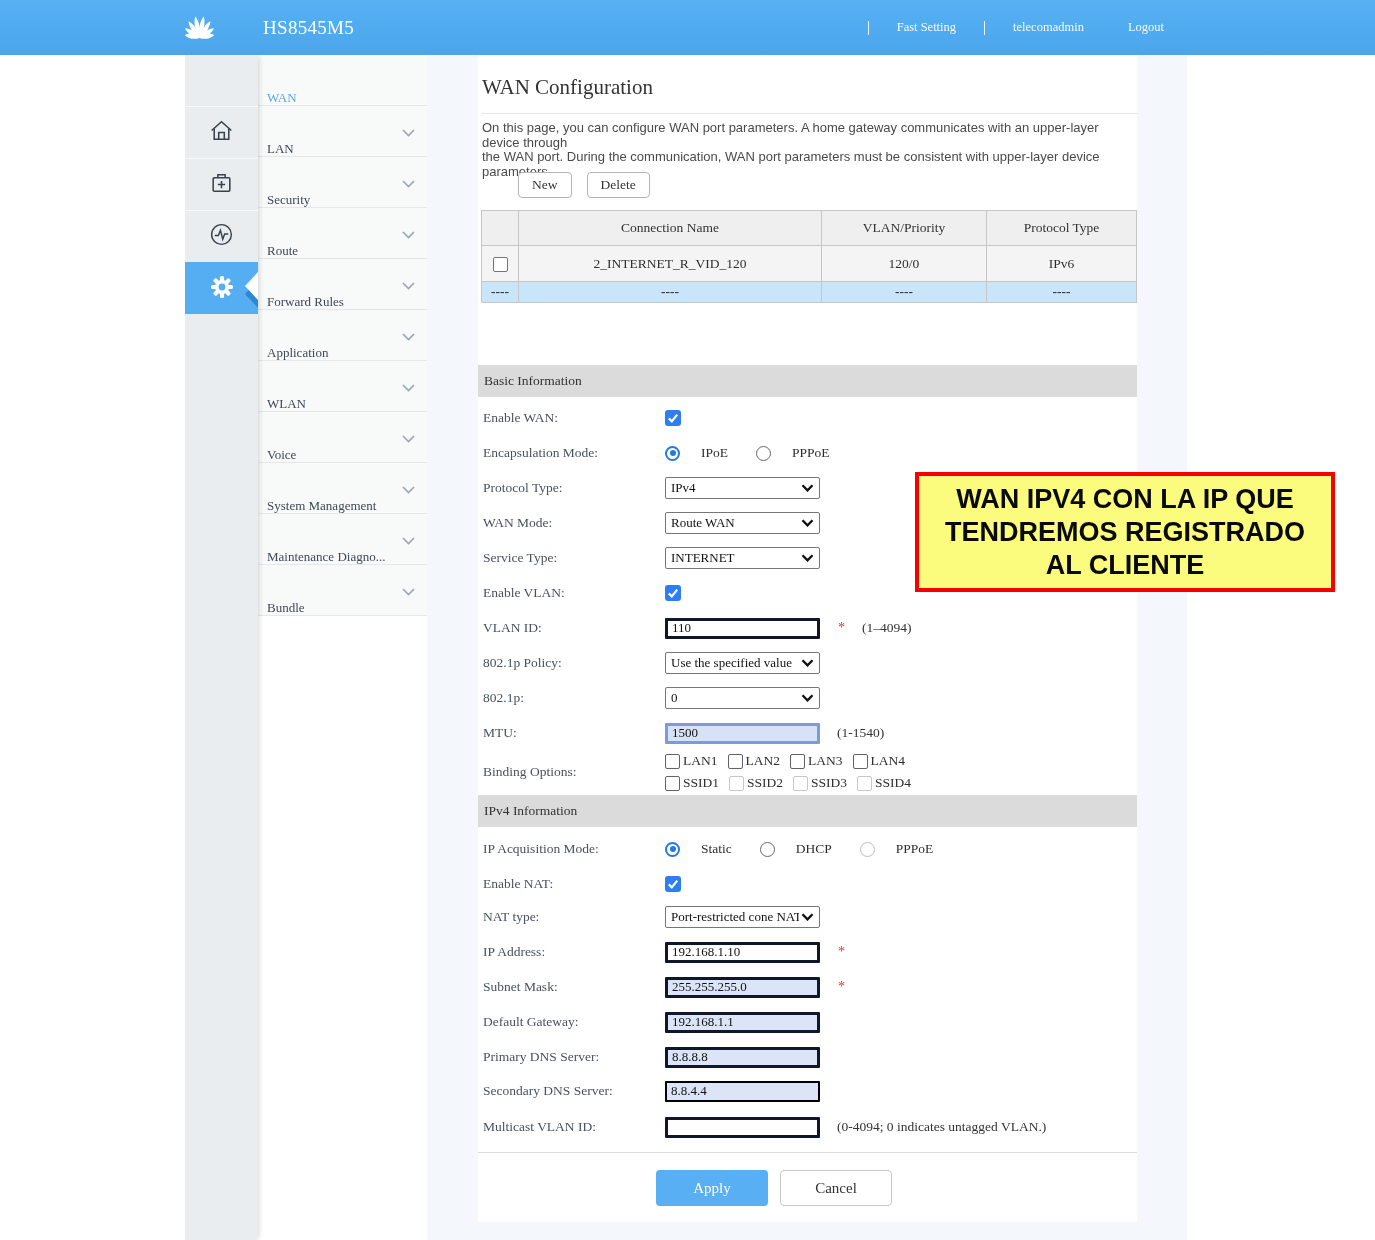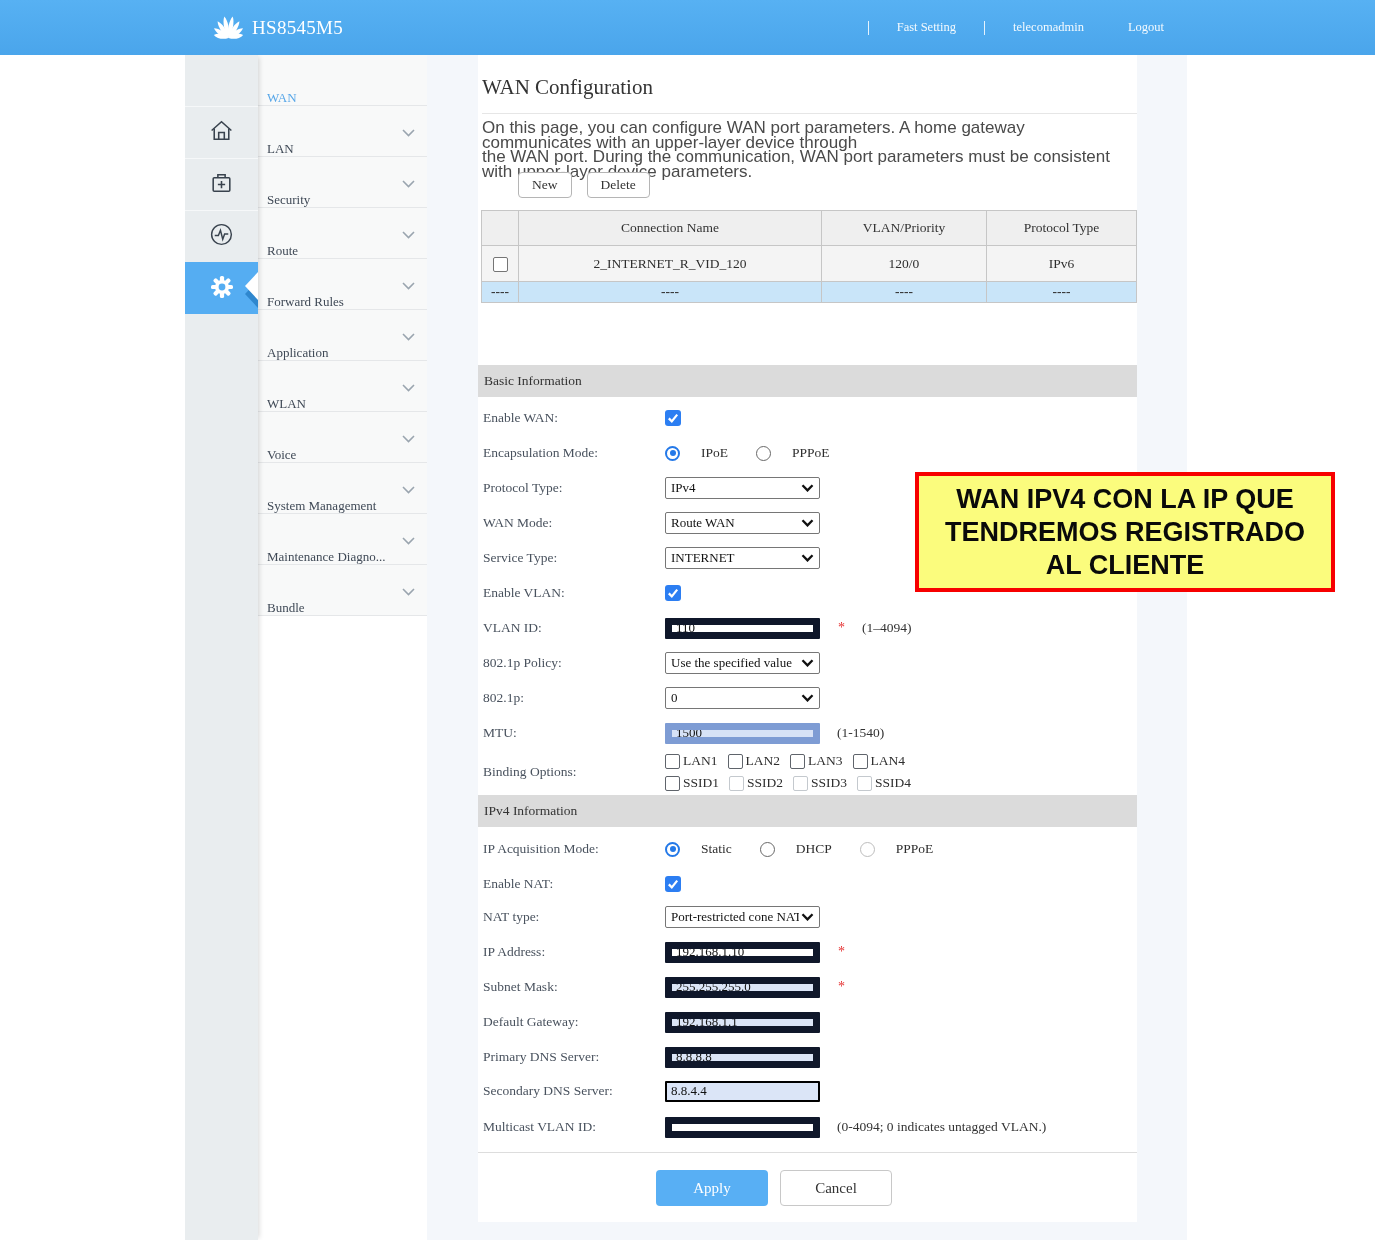--- a/index.html
+++ b/index.html
@@ -4,21 +4,21 @@
 <style>
   html,body{margin:0;padding:0;}
   body{
     width:1375px;height:1240px;position:relative;overflow:hidden;
     background:#ffffff;font-family:"Liberation Serif",serif;
     -webkit-font-smoothing:antialiased;
   }
   
   .header{position:absolute;left:0;top:0;width:1375px;height:55px;
     background:linear-gradient(180deg,#57B1F3,#4AA5EB);z-index:30;}
-  .brand-wrap{position:absolute;left:212px;top:11px;display:flex;align-items:center;}
+  .brand-wrap{position:absolute;left:183px;top:11px;display:flex;align-items:center;gap:40px;}
   .brand-text{color:#fff;font-size:19px;margin-left:7px;letter-spacing:.3px;}
   .hnav{position:absolute;right:195px;top:0;height:55px;display:flex;align-items:center;gap:12px;}
   .hnav .hsep{width:1px;height:14px;background:rgba(255,255,255,.85);margin:0 0;}
   .hnav a{color:#F4FAFE;font-size:12.5px;text-decoration:none;padding:0 16px;white-space:nowrap;}
   
   .rail{position:absolute;left:185px;top:55px;width:73px;height:1185px;background:#E9EDEF;
     z-index:20;box-shadow:3px 0 5px -2px rgba(0,0,0,.16);}
   .rail-cell{position:relative;width:73px;height:51px;display:flex;align-items:center;justify-content:center;}
   .rail-cell + .rail-cell{border-top:1px solid #F6F8F9;}
   .rail-cell.active{background:#55ADF2;border-top-color:#55ADF2;}
@@ -33,21 +33,21 @@
   .mitem .mlabel{font-size:13px;color:#3F4956;flex:1;margin-top:35px;}
   .mitem.active .mlabel{color:#58A7E8;}
   .mchev{flex:none;margin-top:2px;}
   
   .wrapper{position:absolute;left:427px;top:55px;width:760px;height:1185px;background:#F4F7FB;z-index:1;}
   .panel{position:absolute;left:478px;top:55px;width:659px;height:1167px;background:#ffffff;z-index:2;}
   
   .ptitle{position:absolute;left:4px;top:20px;font-size:21px;color:#333;}
   .tdivider{position:absolute;left:4px;top:58px;width:655px;height:1px;background:#E6E6E6;}
   .pdesc{position:absolute;left:4px;top:66px;width:655px;font-family:"Liberation Sans",sans-serif;
-    font-size:17px;line-height:14.5px;color:#4A4A4A;}
+    font-size:13px;line-height:14.5px;color:#4A4A4A;}
   .toolbar{position:absolute;left:4px;top:117px;display:flex;padding-left:36px;}
   .btn-sm{height:26px;padding:0 13px;background:#fff;border:1px solid #B5B5B5;border-radius:4px;
     font-family:"Liberation Serif",serif;font-size:13.5px;color:#333;margin-right:15px;cursor:pointer;}
   
   .wtable{position:absolute;left:3px;top:155px;border-collapse:collapse;table-layout:fixed;}
   .wtable th,.wtable td{border:1px solid #C6C6C6;text-align:center;font-weight:normal;
     font-size:13.5px;color:#333;padding:0;}
   .wtable thead th{background:#EFEFEF;height:34px;margin-left:48px;}
   .wtable .r1 td{height:35px;color:#999;}
   .wtable .r2 td{height:35px;background:#F4F4F4;color:#2E2E2E;}
@@ -69,21 +69,21 @@
     background:#fff;position:relative;cursor:pointer;flex:none;}
   .rd.on{border:2px solid #2479E8;width:11px;height:11px;}
   .rd.on::after{content:"";position:absolute;left:2.5px;top:2.5px;width:6px;height:6px;
     border-radius:50%;background:#2479E8;}
   .rd.dis{border-color:#BDBDBD;}
   .rlabel{font-size:13.5px;color:#2E2E2E;margin:0 11px 0 4px;}
   .sel{width:155px;height:22px;box-sizing:border-box;border:1px solid #767676;background:#fff;
     border-radius:2px;display:flex;align-items:center;padding:0 5px;position:relative;cursor:pointer;flex:none;}
   .sel span{font-size:13px;color:#111;flex:1;white-space:nowrap;overflow:hidden;}
   .sel svg{flex:none;margin-left:2px;}
-  .inp{width:155px;height:21px;box-sizing:border-box;border:7px solid #0f172a;border-radius:1px;
+  .inp{width:155px;height:21px;box-sizing:border-box;border:3px solid #0f172a;border-radius:1px;
     background:#fff;font-family:"Liberation Serif",serif;font-size:13px;color:#111;
     padding:0 4px;flex:none;}
   .inp.bluefill{background:#DBE5F7;}
   .inp.mtu{background:#D7E2F6;border-color:#7E9CD4;}
   .inp.focused{border:2px solid #000;background:#DBE5F7;}
   .req{color:#E53131;font-size:14px;margin-left:1px;}
   .note{font-size:13.5px;color:#333;}
   .bindwrap{display:flex;flex-direction:column;justify-content:center;gap:6px;}
   .bindline{display:flex;align-items:center;}
   .bcb{display:inline-block;width:13px;height:13px;background:#fff;border:1px solid #5F6langer4;

